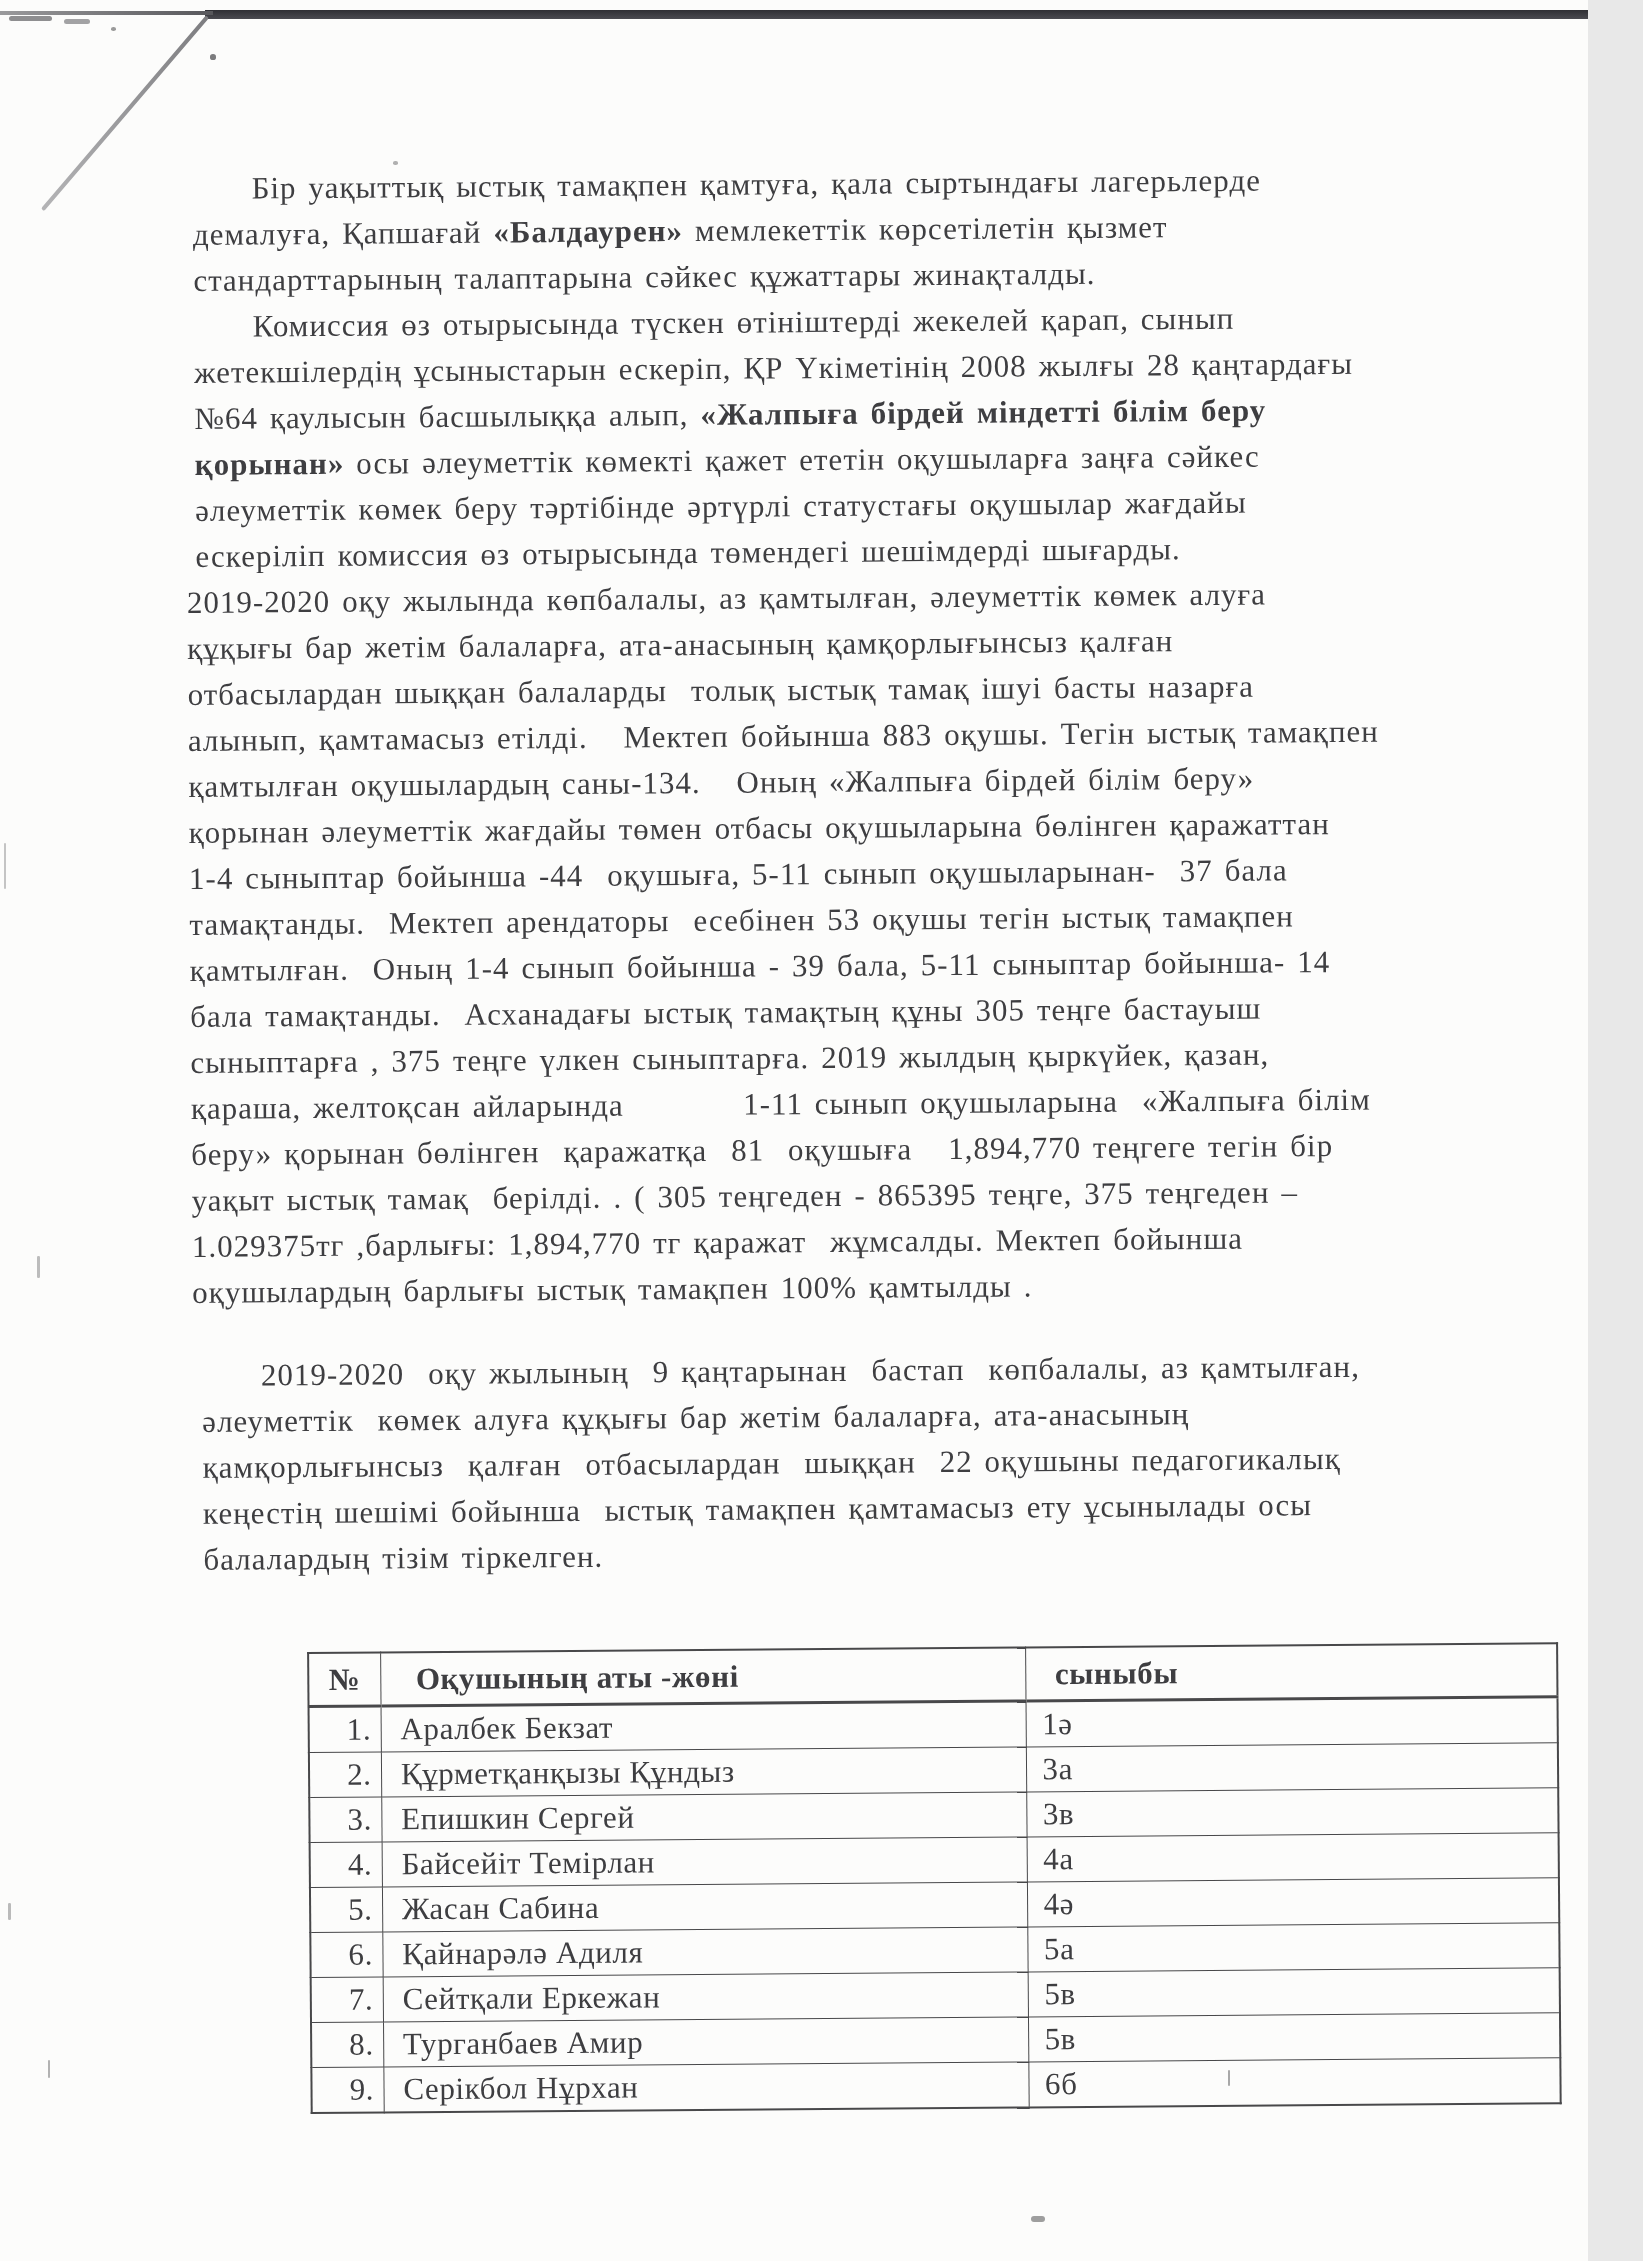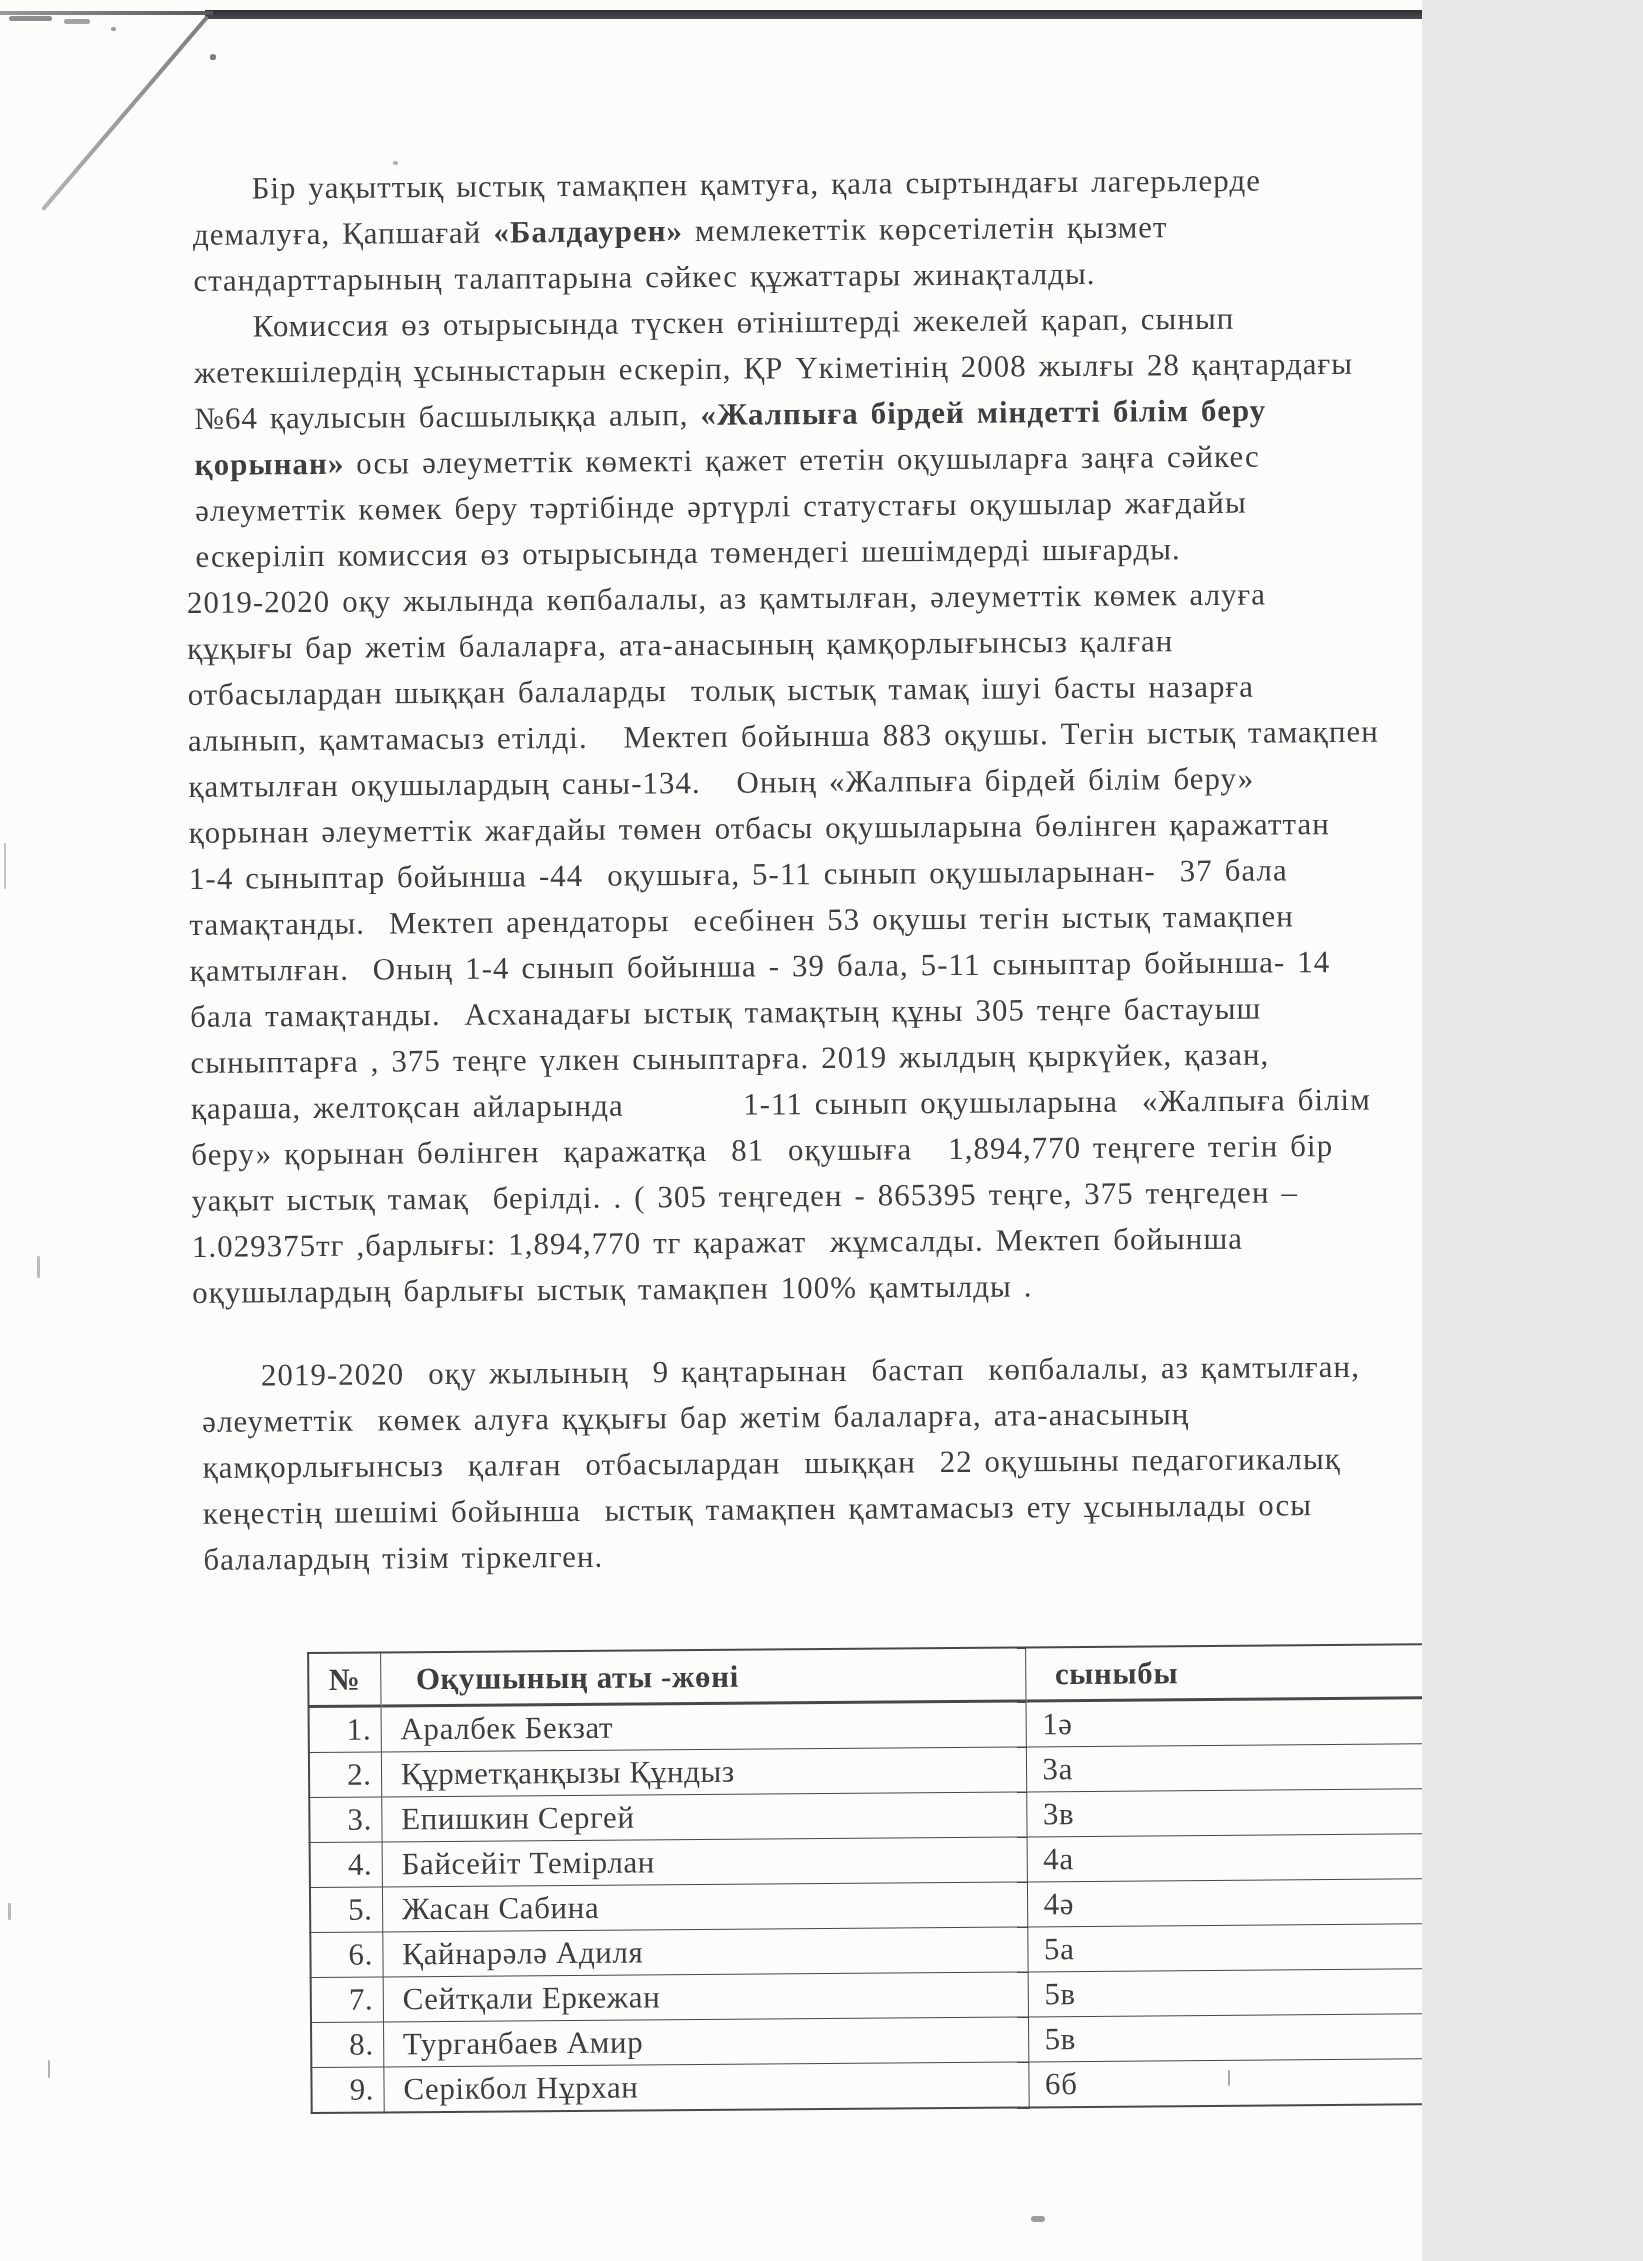--- a/index.html
+++ b/index.html
@@ -3,21 +3,21 @@
 <meta charset="utf-8">
 <style>
   :root{
     --ink:#3e3e41;
     --paper:#fcfcfb;
     --border:#48484a;
   }
   html,body{margin:0;padding:0;background:#e8e8e8;}
   .page{
     position:relative;
-    width:1422px;
+    width:1588px;
     height:2261px;
     background:var(--paper);
     overflow:hidden;
     font-family:"Liberation Serif", serif;
   }
   
   .top-band-main{
     position:absolute;left:205px;top:9.7px;width:1439px;height:9.7px;
     background:linear-gradient(to bottom,#2f2f34,#4a4a50);
   }

